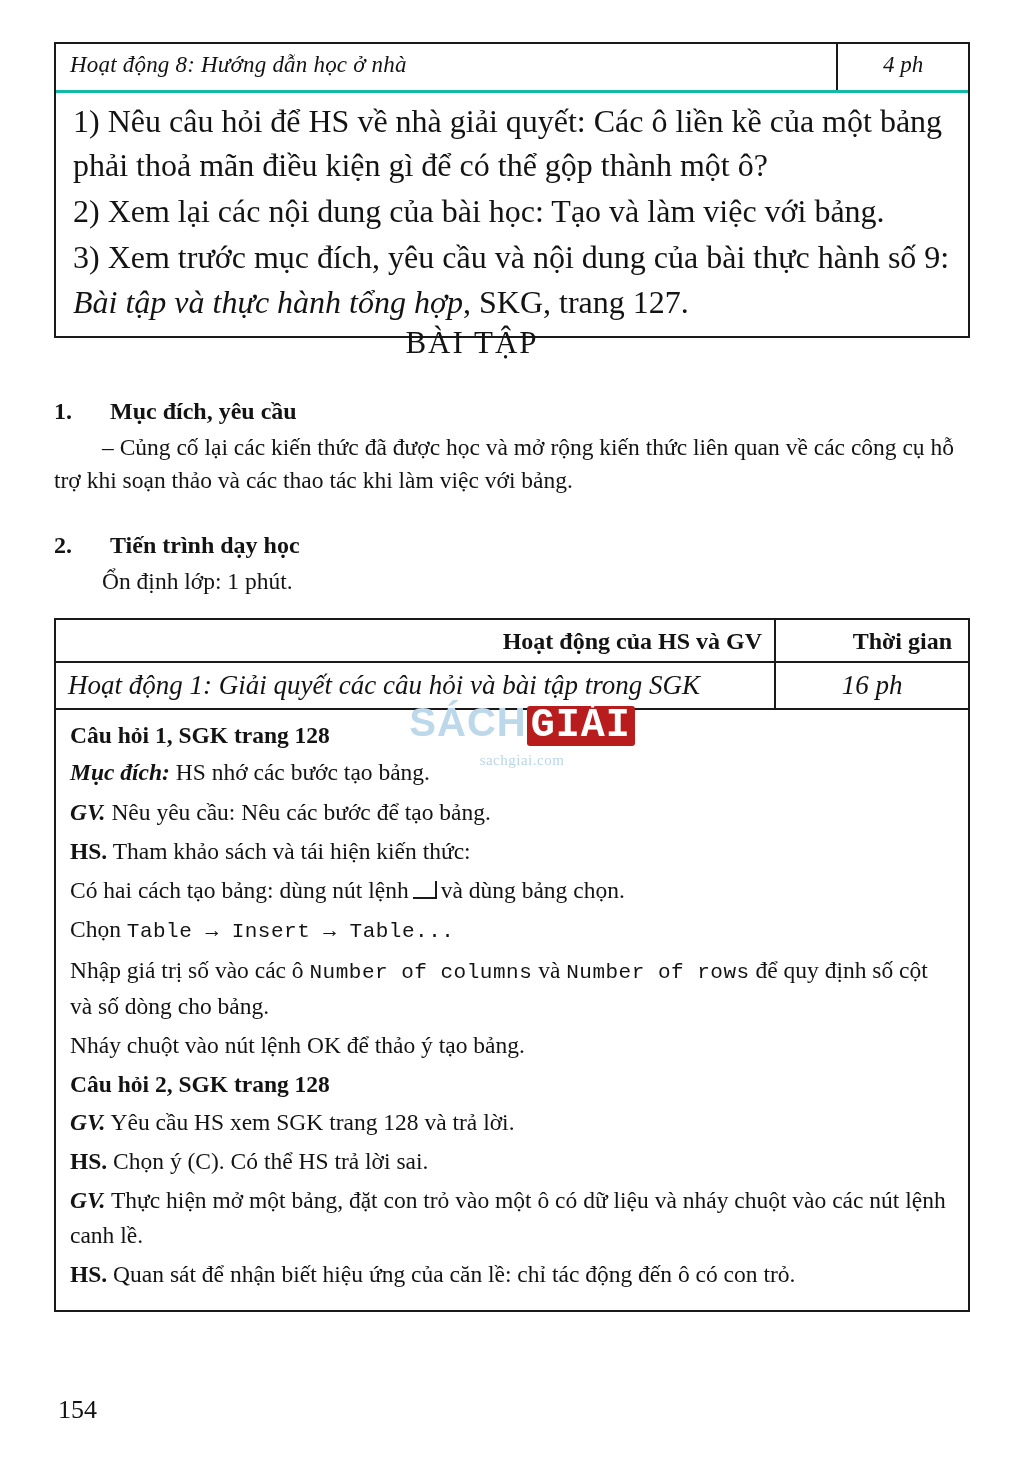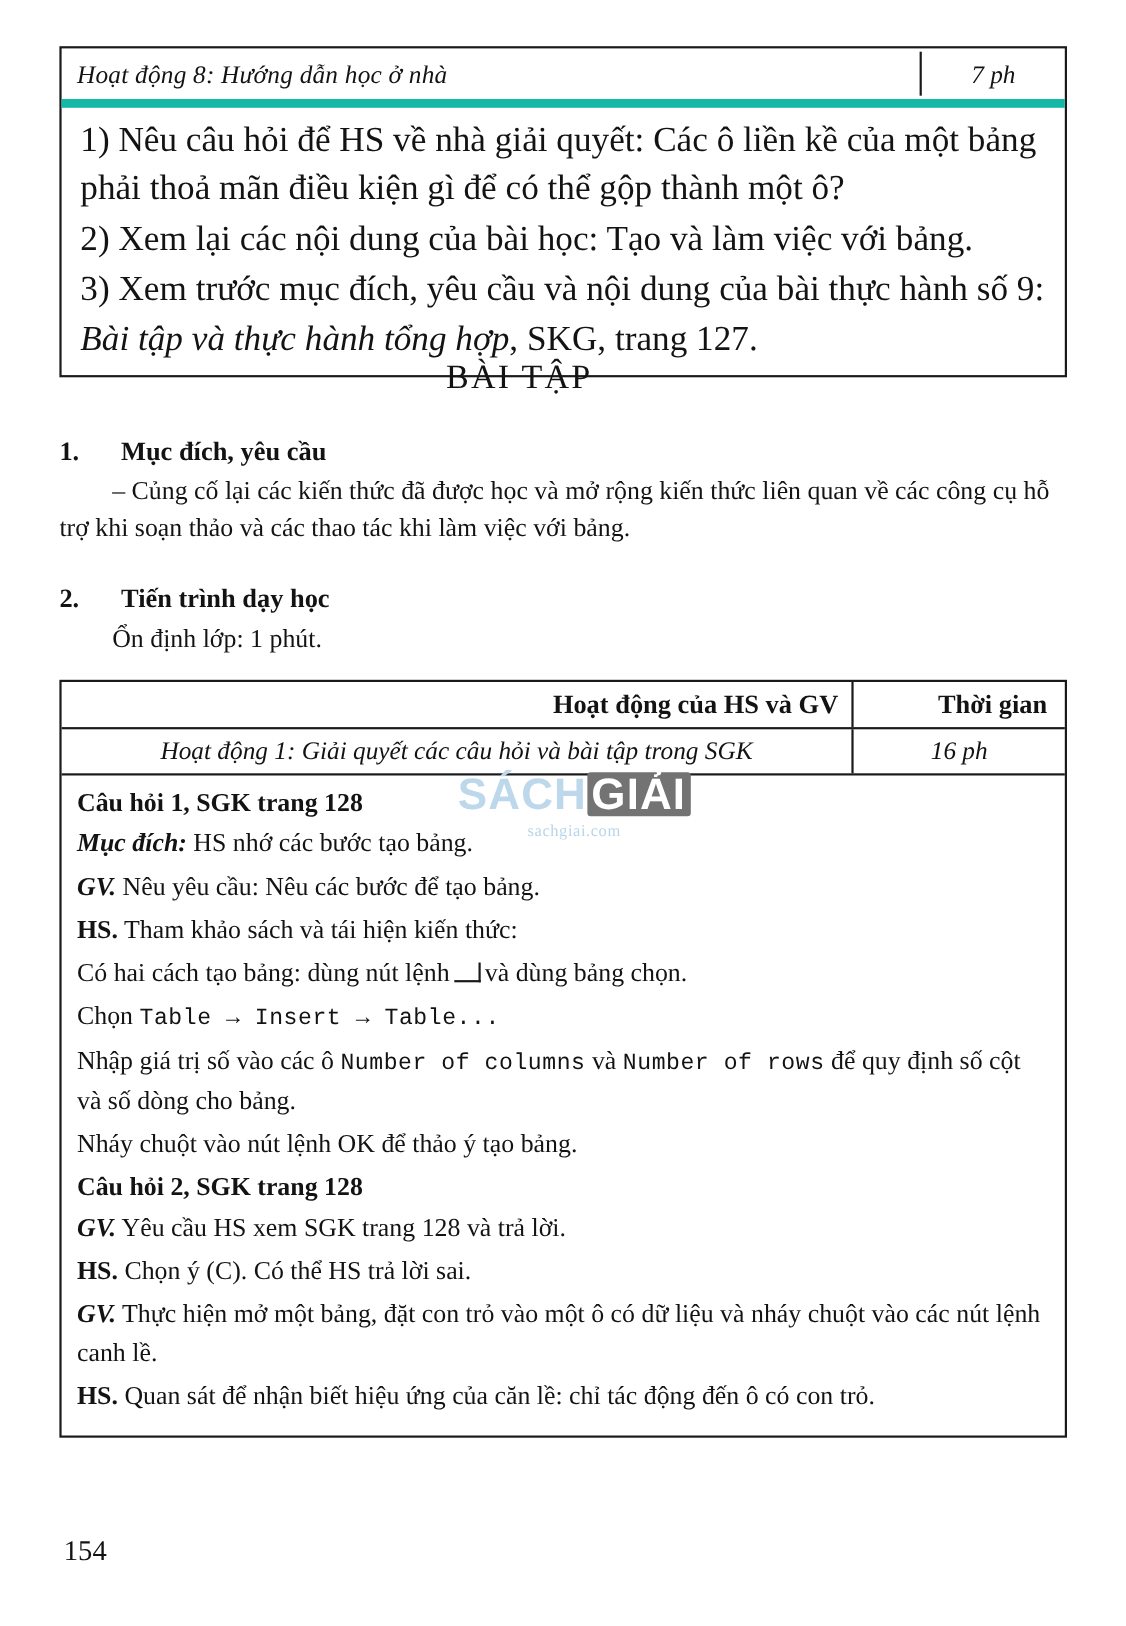--- a/index.html
+++ b/index.html
@@ -27,23 +27,22 @@
   .top-table {
     position: absolute;
     left: 54px;
     top: 42px;
     width: 916px;
     border: 2px solid #1a1a1a;
     box-sizing: border-box;
   }
   .top-header-row {
     display: flex;
-    border-bottom: 8px solid #14b8a6;
+    border-bottom: 3px solid #14b8a6;
     min-height: 46px;
-    align-items: center;
   }
   .top-header-left {
     flex: 1 1 auto;
     padding: 8px 14px 6px 14px;
     font-style: italic;
     font-size: 23px;
     letter-spacing: .2px;
   }
   .top-header-right {
     flex: 0 0 122px;
@@ -128,22 +127,21 @@
   .lt-head .lt-right {
     font-weight: bold;
     font-size: 24px;
     text-align: right;
     padding-top: 8px;
     padding-bottom: 6px;
   }
   .lt-sub .lt-left,
   .lt-sub .lt-right {
     font-style: italic;
-    font-size: 23px;
-    text-align: center;
+    font-size: 27px;
     padding-top: 7px;
     padding-bottom: 7px;
   }
   .content-cell {
     padding: 8px 14px 14px 14px;
     font-size: 23.5px;
     line-height: 1.46;
   }
   .content-cell p { margin: 0 0 5px 0; }
   .content-cell p.tight { margin-bottom: 3px; }
@@ -178,24 +176,25 @@
     font-family: "Liberation Sans", sans-serif;
     font-weight: bold;
     font-size: 40px;
     color: #bcd8ea;
     letter-spacing: 1px;
     line-height: 1;
     white-space: nowrap;
   }
   .wm-box {
     display: inline-block;
-    background: #737373;
+    background: #b91c1c;
     color: #ffffff;
     padding: 0 4px;
     border-radius: 3px;
+    font-family: Liberation Mono, monospace;
   }
   .wm-sub {
     font-family: Liberation Serif, serif;
     font-size: 15px;
     color: #b9d6e8;
     margin-top: 6px;
     letter-spacing: .5px;
   }
 
   
@@ -207,21 +206,21 @@
   }
 </style>
 </head>
 <body>
 
 <div class="page">
 
   <div class="top-table">
     <div class="top-header-row">
       <div class="top-header-left">Hoạt động 8: Hướng dẫn học ở nhà</div>
-      <div class="top-header-right">7 ph</div>
+      <div class="top-header-right">4 ph</div>
     </div>
     <div class="top-body">
       <p>1) Nêu câu hỏi để HS về nhà giải quyết: Các ô liền kề của một bảng phải thoả mãn điều kiện gì để có thể gộp thành một ô?</p>
       <p>2) Xem lại các nội dung của bài học: Tạo và làm việc với bảng.</p>
       <p><span>3) Xem trước mục đích, yêu cầu và nội dung của bài thực hành số 9: </span><span class="ital">Bài tập và thực hành tổng hợp</span><span>, SKG, trang 127.</span></p>
     </div>
   </div>
 
   <div class="main-title">BÀI TẬP</div>
 

